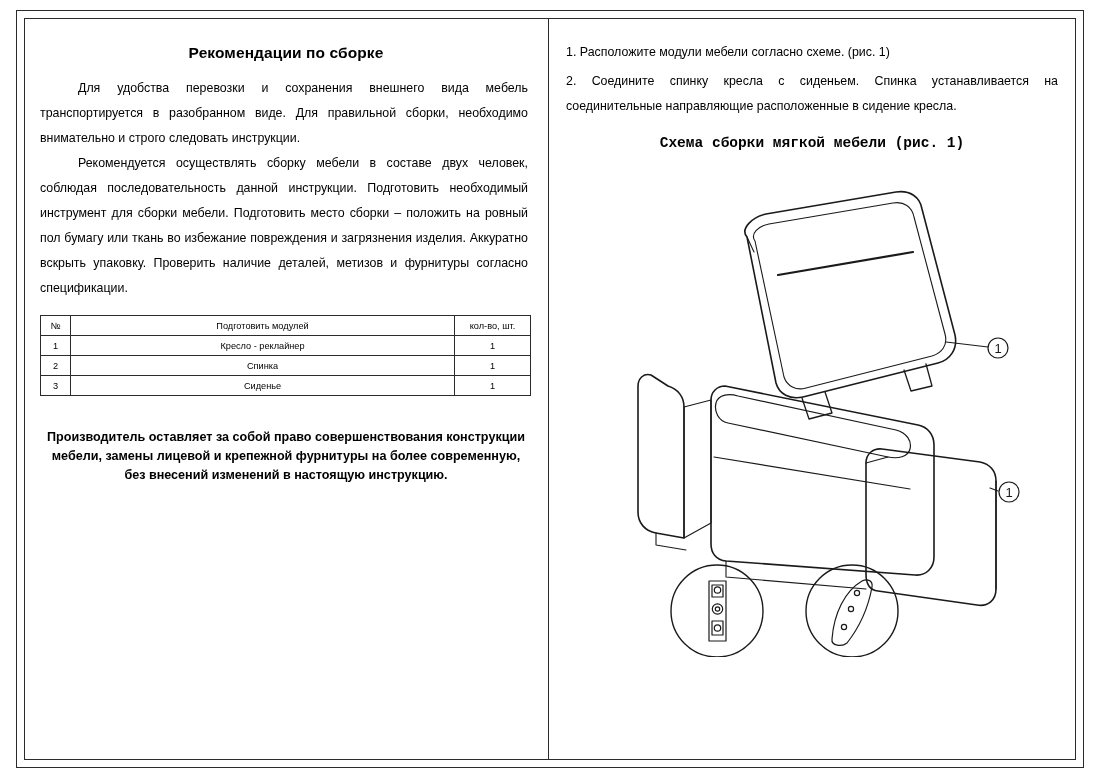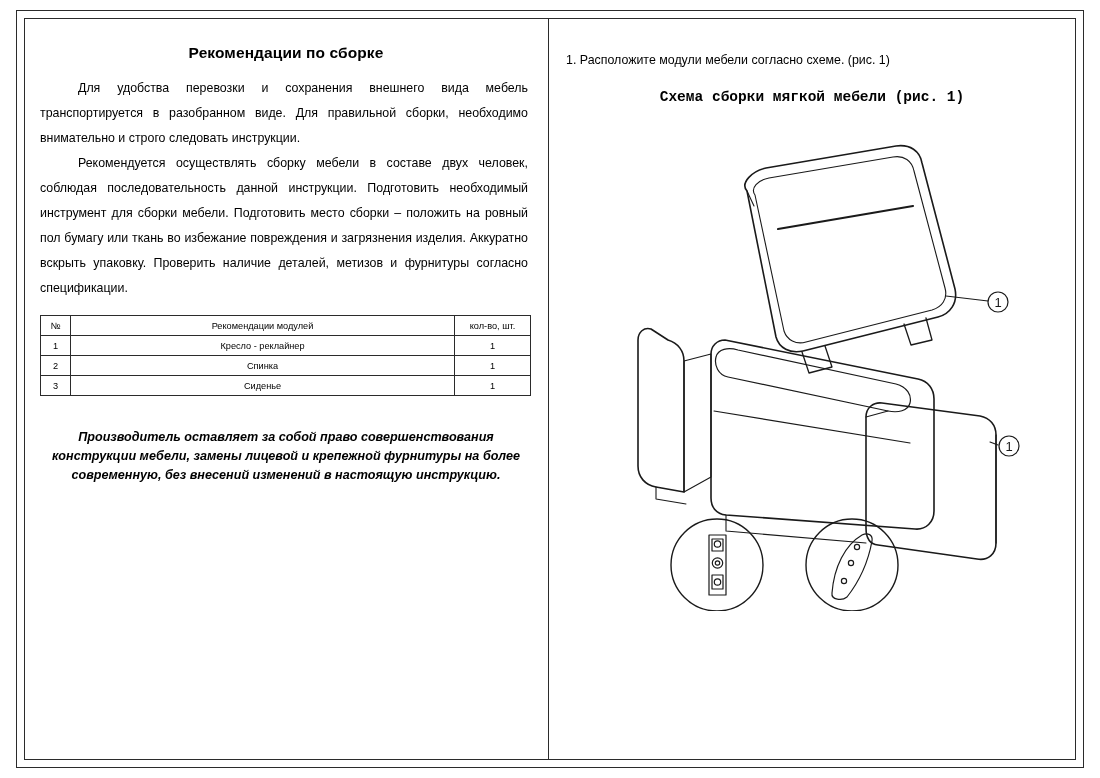--- a/index.html
+++ b/index.html
@@ -88,21 +88,21 @@
     text-align: justify;
     text-justify: inter-word;
     margin: 0 4px 0 0;
     text-indent: 38px;
   }
   p.list-line {
     font-size: 12.4px;
     line-height: 25px;
     text-align: justify;
     text-justify: inter-word;
-    margin: 8px 0 4px 0;
+    margin: 0 0 4px 0;
     text-indent: 0;
   }
   p.list-line:last-of-type { margin-bottom: 0; }
 
   table.spec {
     margin-top: 14px;
     border-collapse: collapse;
     width: 491px;
     table-layout: fixed;
   }
@@ -116,21 +116,20 @@
   table.spec th { text-align: center; }
   col.c-num { width: 30px; }
   col.c-qty { width: 76px; }
   td.c-num, td.c-qty { text-align: center; }
   td.c-name { text-align: center; padding-left: 6px; }
 
   p.notice {
     margin: 32px 0 0 0;
     font-size: 12.6px;
     font-weight: bold;
-    font-style: italic;
     line-height: 19px;
     text-align: center;
   }
 
   .figure {
     position: relative;
     width: 492px;
     height: 500px;
     margin: 4px auto 0 auto;
   }
@@ -154,21 +153,21 @@
 
     <table class="spec">
       <colgroup>
         <col class="c-num">
         <col>
         <col class="c-qty">
       </colgroup>
       <thead>
         <tr>
           <th>№</th>
-          <th>Рекомендации модулей</th>
+          <th>Подготовить модулей</th>
           <th>кол-во, шт.</th>
         </tr>
       </thead>
       <tbody>
         <tr>
           <td class="c-num">1</td>
           <td class="c-name">Кресло - реклайнер</td>
           <td class="c-qty">1</td>
         </tr>
         <tr>
@@ -184,20 +183,21 @@
       </tbody>
     </table>
 
     <p class="notice">Производитель оставляет за собой право совершенствования конструкции мебели, замены лицевой и крепежной фурнитуры на более современную, без внесений изменений в настоящую инструкцию.</p>
   </div>
 
   <div class="col-right">
 
 
     <p class="list-line">1. Расположите модули мебели согласно схеме. (рис. 1)</p>
+    <p class="list-line">2. Соедините спинку кресла с сиденьем. Спинка устанавливается на соединительные направляющие расположенные в сидение кресла.</p>
 
     <h2 class="fig-title">Схема сборки мягкой мебели (рис. 1)</h2>
 
     <div class="figure">
       <svg width="492" height="500" viewBox="0 0 492 500" xmlns="http://www.w3.org/2000/svg">
         <g fill="none" stroke="#1a1a1a" stroke-width="1.6" stroke-linejoin="round" stroke-linecap="round">
 
           <path d="M181 80 C 174 72, 186 60, 200 57 L 330 35 C 344 33, 354 40, 356 52
                    L 389 178 C 392 192, 384 203, 372 206 L 237 240 C 224 243, 213 237, 210 226 Z"></path>
 

